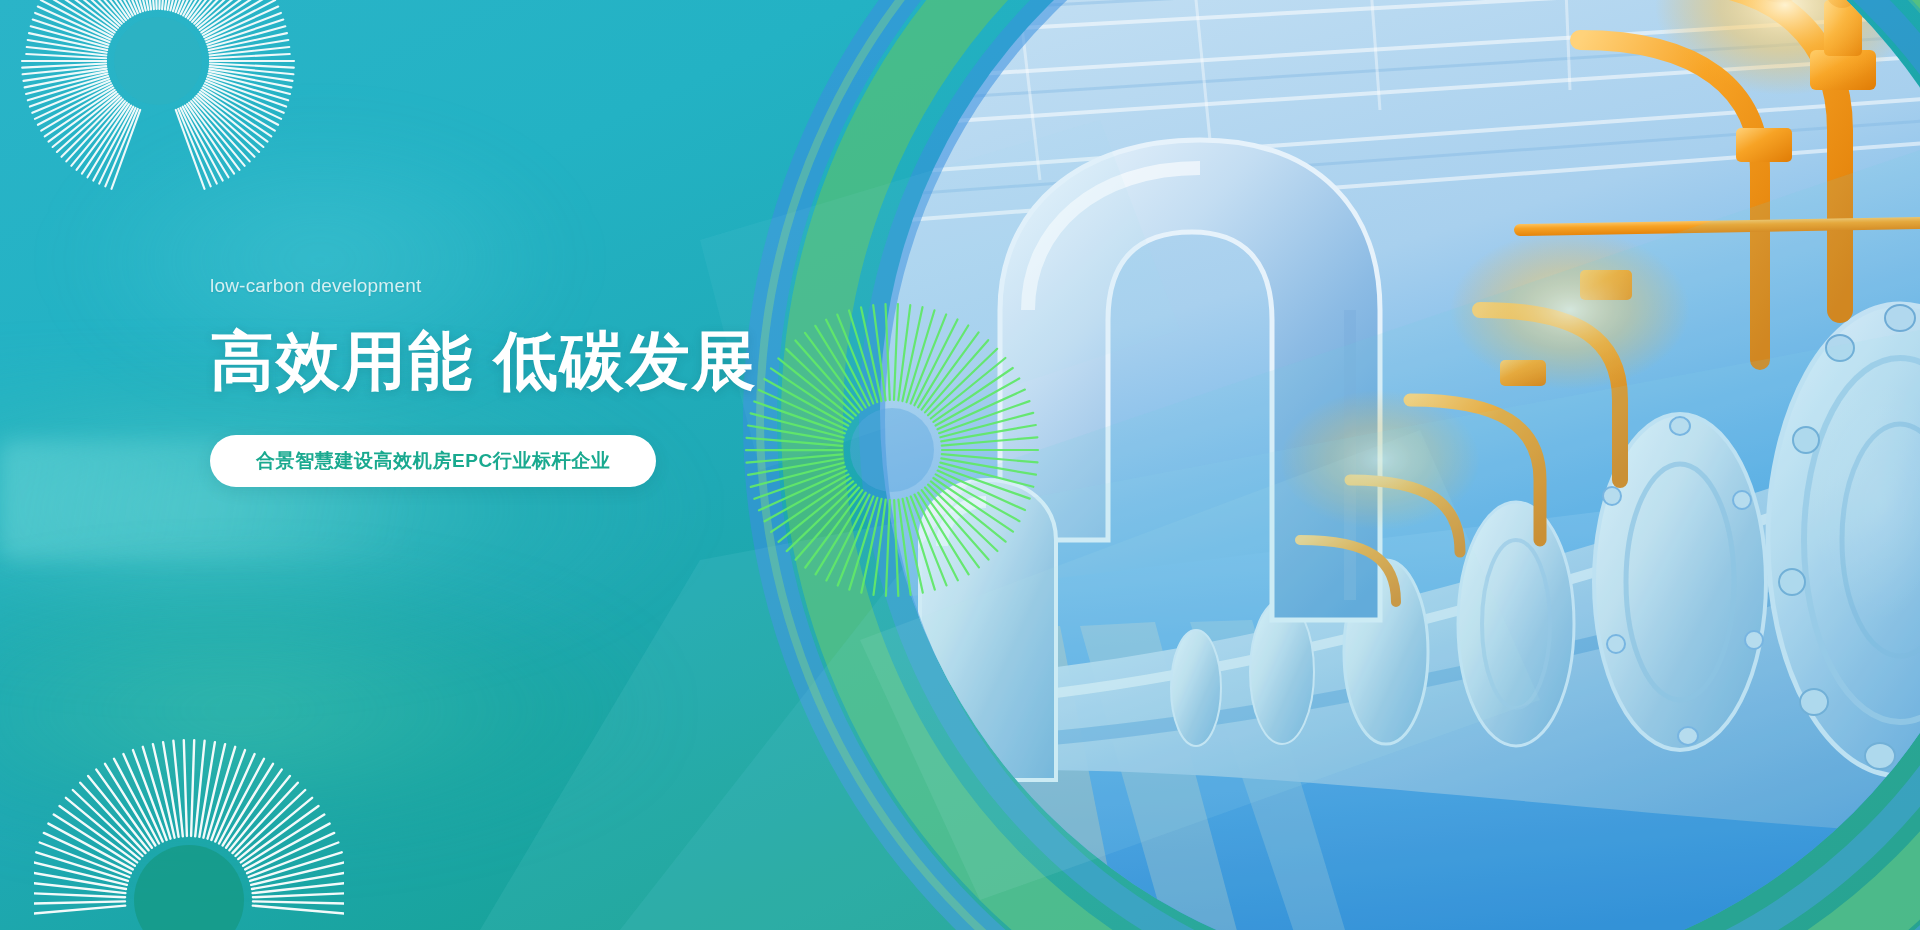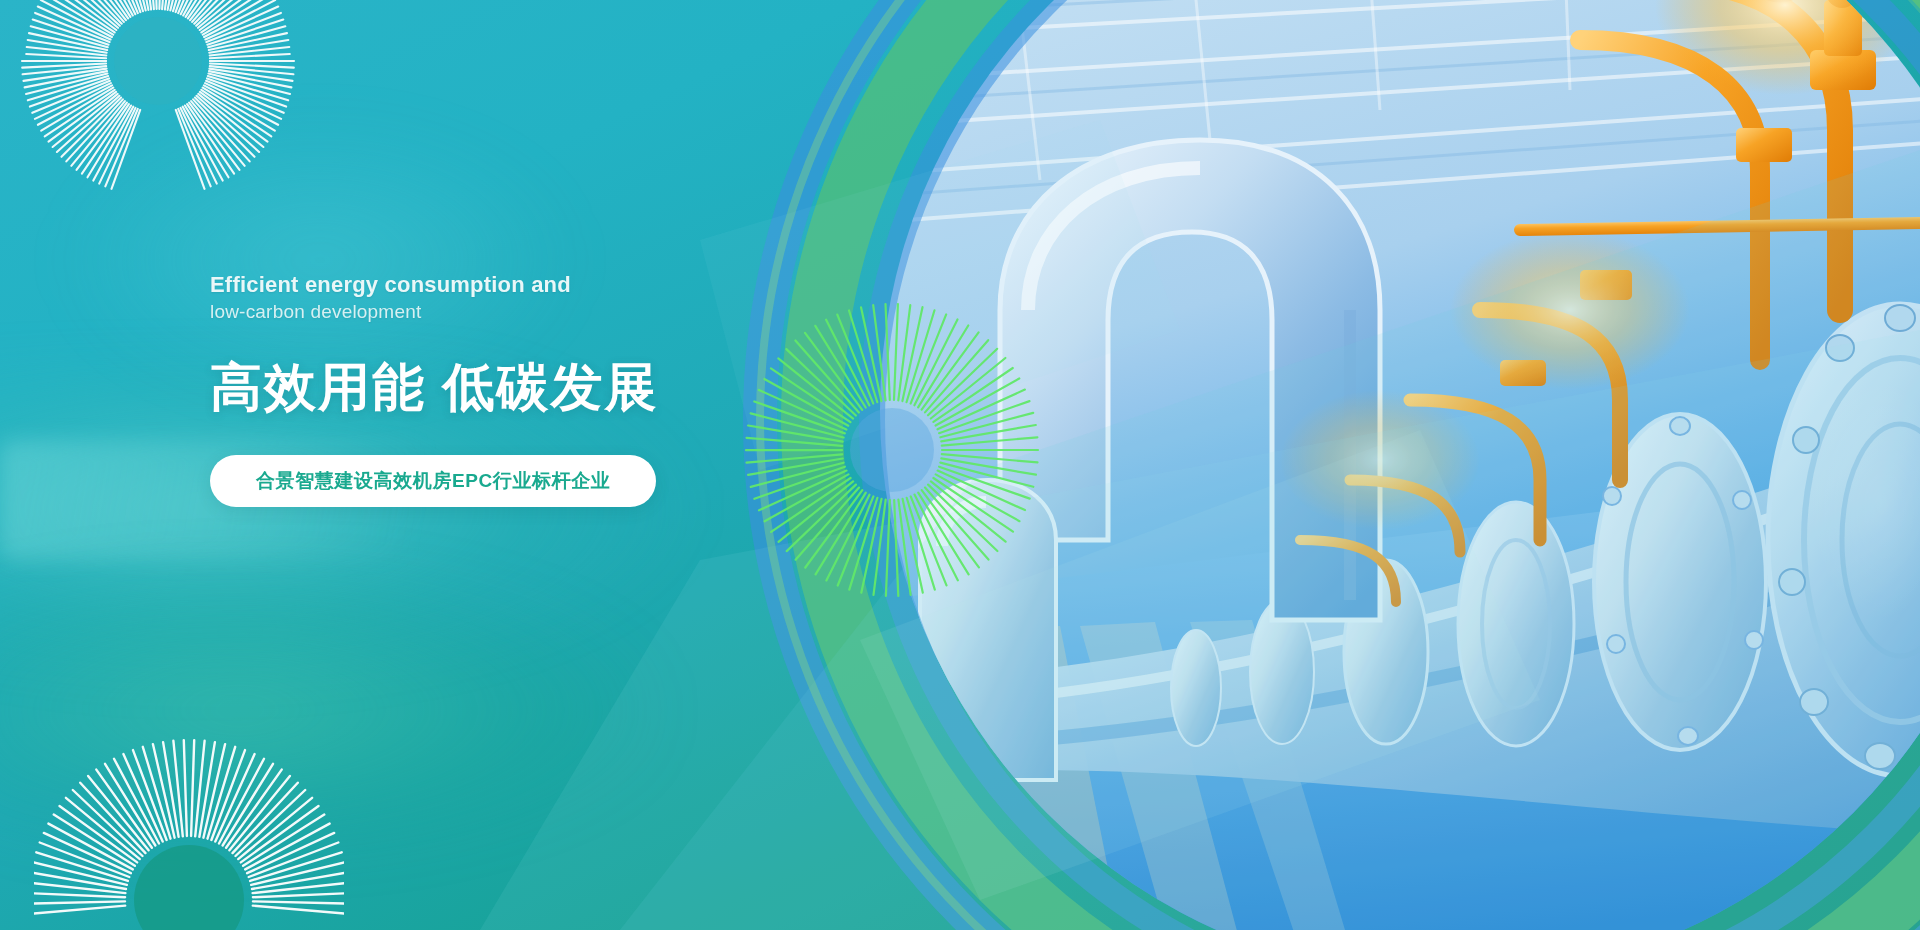--- a/index.html
+++ b/index.html
@@ -63,26 +63,26 @@
     color:#e9f7f8; line-height:26px;
     text-shadow:0 1px 2px rgba(0,60,70,.12);
   }
   .eng2 {
     font-size:19px; font-weight:normal; letter-spacing:.2px;
     color:#d6f0f2; line-height:26px; margin-top:1px;
     text-shadow:0 1px 2px rgba(0,60,70,.12);
   }
   .headline {
     margin-top:16px;
-    font-size:52px; font-weight:bold; color:#ffffff;
+    font-size:64px; font-weight:bold; color:#ffffff;
     letter-spacing:2px; line-height:92px; white-space:nowrap;
     text-shadow:0 2px 10px rgba(0,70,80,.18);
   }
   .pill {
-    display:inline-block; margin-top:22px;
+    display:inline-block; margin-top:28px;
     background:#ffffff; color:#19a98f;
     font-size:19px; font-weight:bold; letter-spacing:.6px;
     padding:13px 46px; border-radius:30px; white-space:nowrap;
     box-shadow:0 4px 16px rgba(0,70,70,.12);
   }
 </style>
 </head>
 <body>
 
 <div id="banner">
@@ -552,19 +552,18 @@
           <line x1="197.1" y1="133.2" x2="287.5" y2="101.1" stroke-linecap="round"></line>
           <line x1="198.4" y1="137.3" x2="291.2" y2="112.9" stroke-linecap="round"></line>
           <line x1="199.3" y1="141.4" x2="293.8" y2="125.0" stroke-linecap="round"></line>
           <line x1="199.8" y1="145.6" x2="295.4" y2="137.3" stroke-linecap="round"></line>
         </g>
     </g>
     <circle cx="150" cy="150" r="42" fill="#5aa8e0" opacity="0.42"></circle>
   </svg>
 
   <div class="copy">
-    <div class="eng1">Efficient energy consumption and</div>
     <div class="eng2">low-carbon development</div>
     <div class="headline">高效用能 低碳发展</div>
     <div class="pill">合景智慧建设高效机房EPC行业标杆企业</div>
   </div>
 
 </div>
 
 </body></html>

